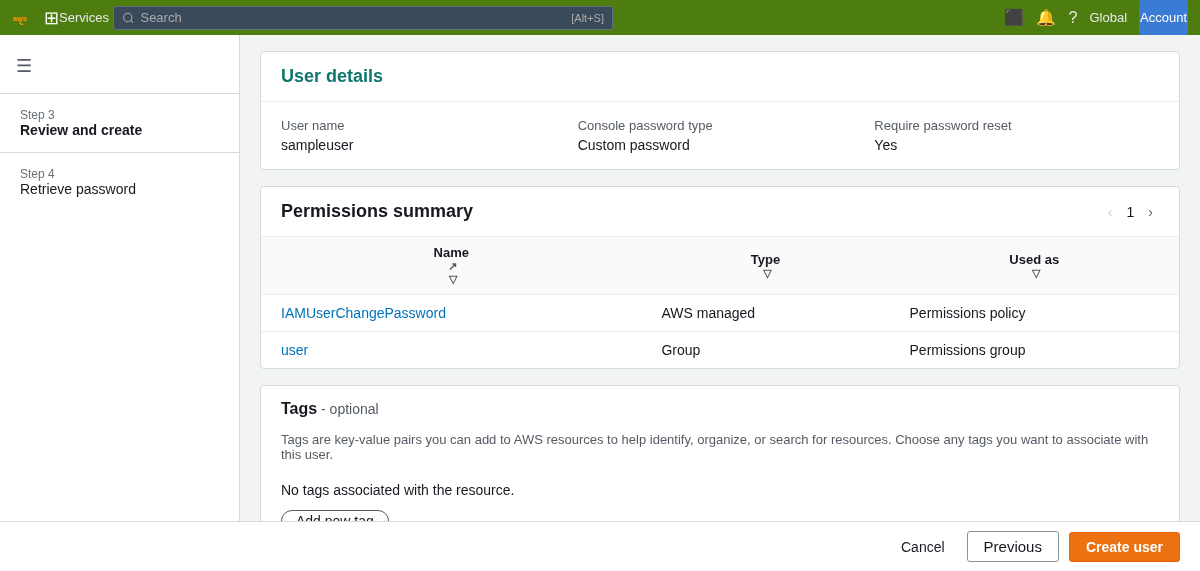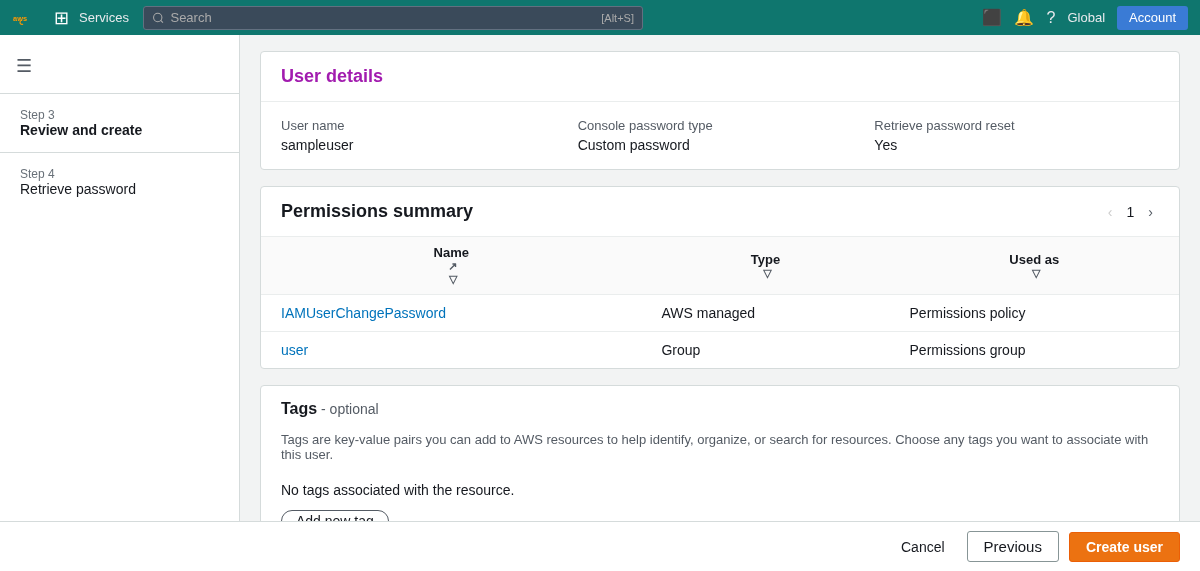--- a/index.html
+++ b/index.html
@@ -1,25 +1,24 @@
 <!DOCTYPE html>
 <html><head>
   <meta charset="utf-8">
   <style>
     * { box-sizing: border-box; margin: 0; padding: 0; }
     body { font-family: "Amazon Ember", Arial, sans-serif; font-size: 14px; background: #f2f3f3; color: #16191f; }
 
     
     .top-nav {
-      background: #0f766e;
+      background: #4d7c0f;
       height: 35px;
       display: flex;
       align-items: center;
       padding: 0 12px;
-      gap: 10px;
       position: fixed;
       top: 0; left: 0; right: 0;
       z-index: 100;
     }
     .aws-logo {
       display: flex; align-items: center; gap: 4px;
     }
     .aws-logo-icon {
       width: 32px; height: 20px;
     }
@@ -51,24 +50,24 @@
     .nav-right {
       display: flex; align-items: center; gap: 12px; margin-left: auto;
     }
     .nav-icon-btn { color: #e8eaed; font-size: 16px; cursor: pointer; background: none; border: none; }
     .nav-global { color: #e8eaed; font-size: 13px; cursor: pointer; }
     .nav-user-btn {
       background: #3a7bd5;
       color: #fff;
       border: none;
       border-radius: 3px;
-      padding: 3px 12px;
+      padding: 3px 1px;
       font-size: 13px;
       cursor: pointer;
-      height: 24px;
+      height: 35px;
     }
 
     
     .app-layout {
       display: flex;
       margin-top: 35px;
       min-height: calc(100vh - 35px);
     }
 
     
@@ -121,21 +120,21 @@
       border-radius: 4px;
       margin-bottom: 16px;
     }
     .card-header {
       padding: 14px 20px;
       border-bottom: 1px solid #eaeded;
     }
     .card-header h2 {
       font-size: 18px;
       font-weight: bold;
-      color: #a21caf;
+      color: #0f766e;
     }
     .card-body { padding: 0; }
 
     
     .user-details-grid {
       display: grid;
       grid-template-columns: 1fr 1fr 1fr;
       padding: 16px 20px;
       gap: 12px;
     }
@@ -324,21 +323,21 @@
         <div class="user-details-grid">
           <div class="detail-cell">
             <div class="detail-label">User name</div>
             <div class="detail-value">sampleuser</div>
           </div>
           <div class="detail-cell">
             <div class="detail-label">Console password type</div>
             <div class="detail-value">Custom password</div>
           </div>
           <div class="detail-cell">
-            <div class="detail-label">Retrieve password reset</div>
+            <div class="detail-label">Require password reset</div>
             <div class="detail-value">Yes</div>
           </div>
         </div>
       </div>
     </div>
 
     <div class="card">
       <div class="permissions-header">
         <h2 class="permissions-title">Permissions summary</h2>
         <div class="pagination">

